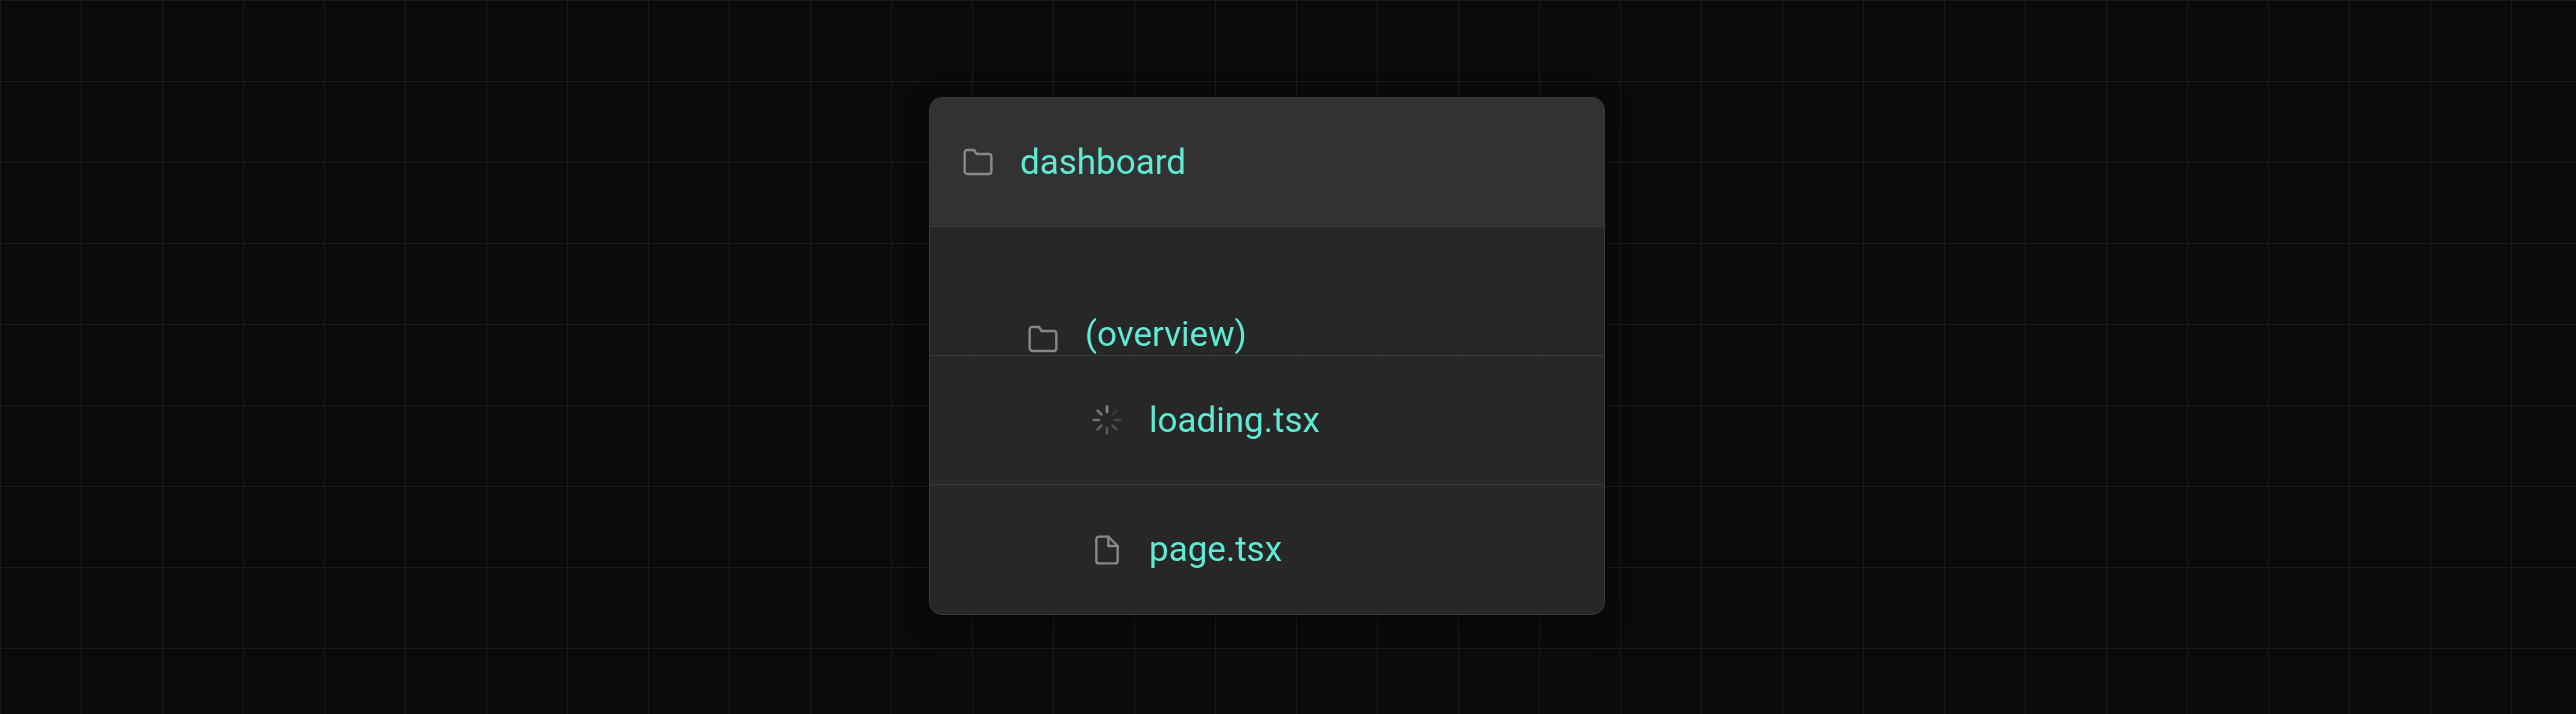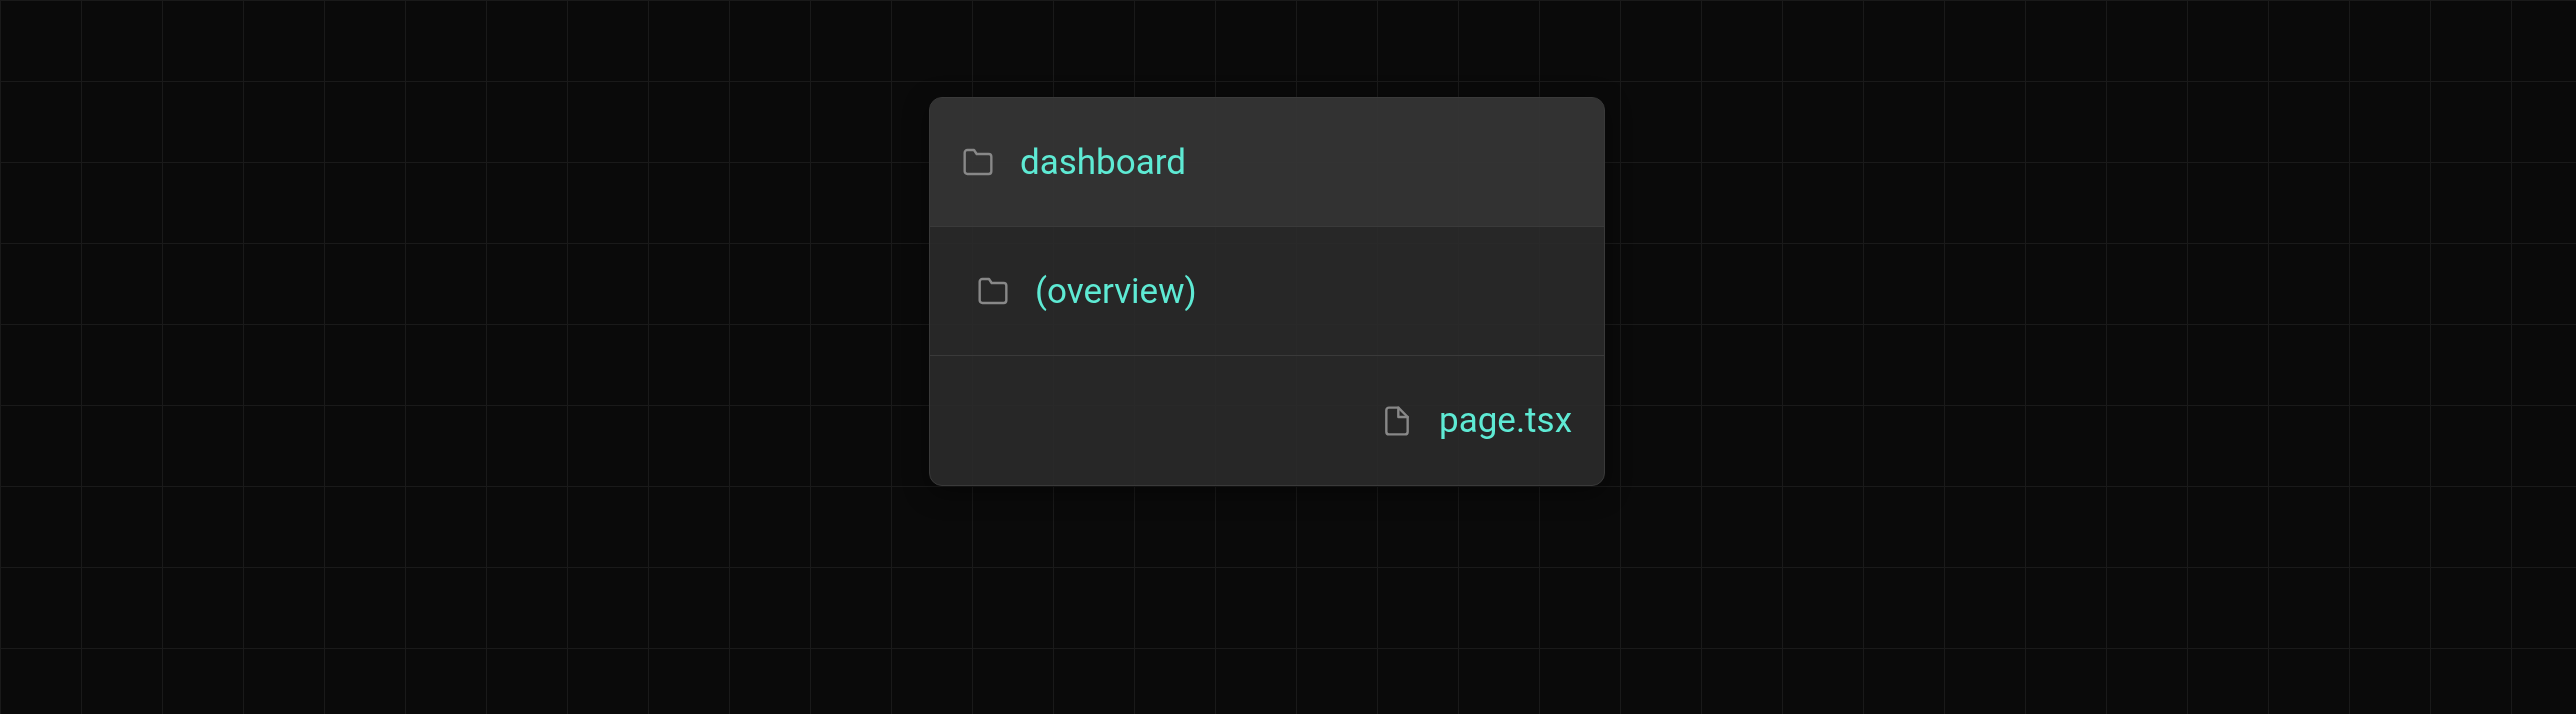--- a/index.html
+++ b/index.html
@@ -42,25 +42,25 @@
       display: flex;
       align-items: center;
       height: 129px;
       padding: 0 32px;
       border-bottom: 0.8px solid #3a3a3a;
       gap: 26px;
     }
     
     .tree-row:last-child {
       border-bottom: none;
-      justify-content: flex-end;
     }
     
     .tree-row.depth-1 {
-      padding-left: 47px;
+      padding-left: 97px;
+      align-items: flex-end;
     }
     
     .tree-row.depth-2 {
       padding-left: 161px;
     }
     
     .tree-row.header {
       background-color: rgba(58, 58, 58, 0.6);
     }
     
@@ -102,20 +102,35 @@
 
   <div class="tree-row depth-1">
     <span class="icon">
       <svg viewBox="0 0 24 24" fill="none" stroke="#888888" stroke-width="1.8" stroke-linecap="round" stroke-linejoin="round">
         <path d="M22 19a2 2 0 0 1-2 2H4a2 2 0 0 1-2-2V5a2 2 0 0 1 2-2h5l2 3h9a2 2 0 0 1 2 2z"></path>
       </svg>
     </span>
     <span class="label">(overview)</span>
   </div>
 
+  <div class="tree-row depth-2">
+    <span class="icon">
+      <svg viewBox="0 0 24 24" fill="none" stroke="#888888" stroke-width="2" stroke-linecap="round">
+        <line x1="12" y1="2" x2="12" y2="6"></line>
+        <line x1="12" y1="18" x2="12" y2="22" opacity="0.5"></line>
+        <line x1="4.93" y1="4.93" x2="7.76" y2="7.76" opacity="0.85"></line>
+        <line x1="16.24" y1="16.24" x2="19.07" y2="19.07" opacity="0.4"></line>
+        <line x1="2" y1="12" x2="6" y2="12" opacity="0.75"></line>
+        <line x1="18" y1="12" x2="22" y2="12" opacity="0.3"></line>
+        <line x1="4.93" y1="19.07" x2="7.76" y2="16.24" opacity="0.6"></line>
+        <line x1="16.24" y1="7.76" x2="19.07" y2="4.93" opacity="0.2"></line>
+      </svg>
+    </span>
+    <span class="label">loading.tsx</span>
+  </div>
 
   <div class="tree-row depth-2">
     <span class="icon">
       <svg viewBox="0 0 24 24" fill="none" stroke="#888888" stroke-width="1.8" stroke-linecap="round" stroke-linejoin="round">
         <path d="M13 2H6a2 2 0 0 0-2 2v16a2 2 0 0 0 2 2h12a2 2 0 0 0 2-2V9z"></path>
         <polyline points="13 2 13 9 20 9"></polyline>
       </svg>
     </span>
     <span class="label">page.tsx</span>
   </div>

